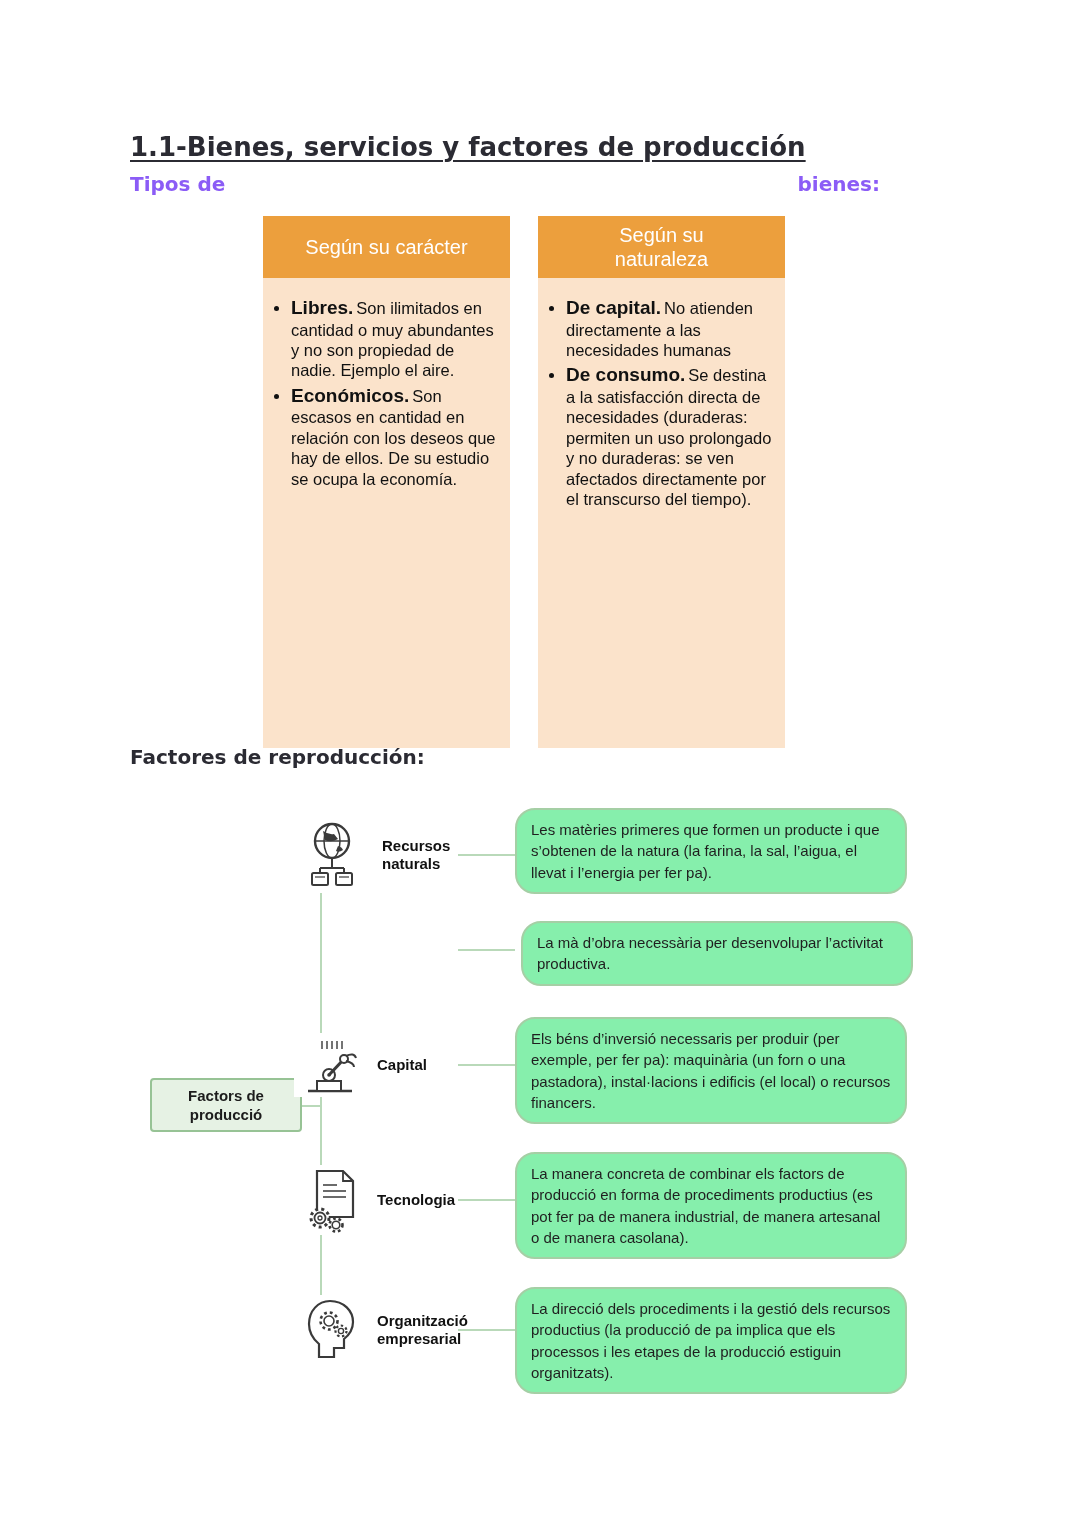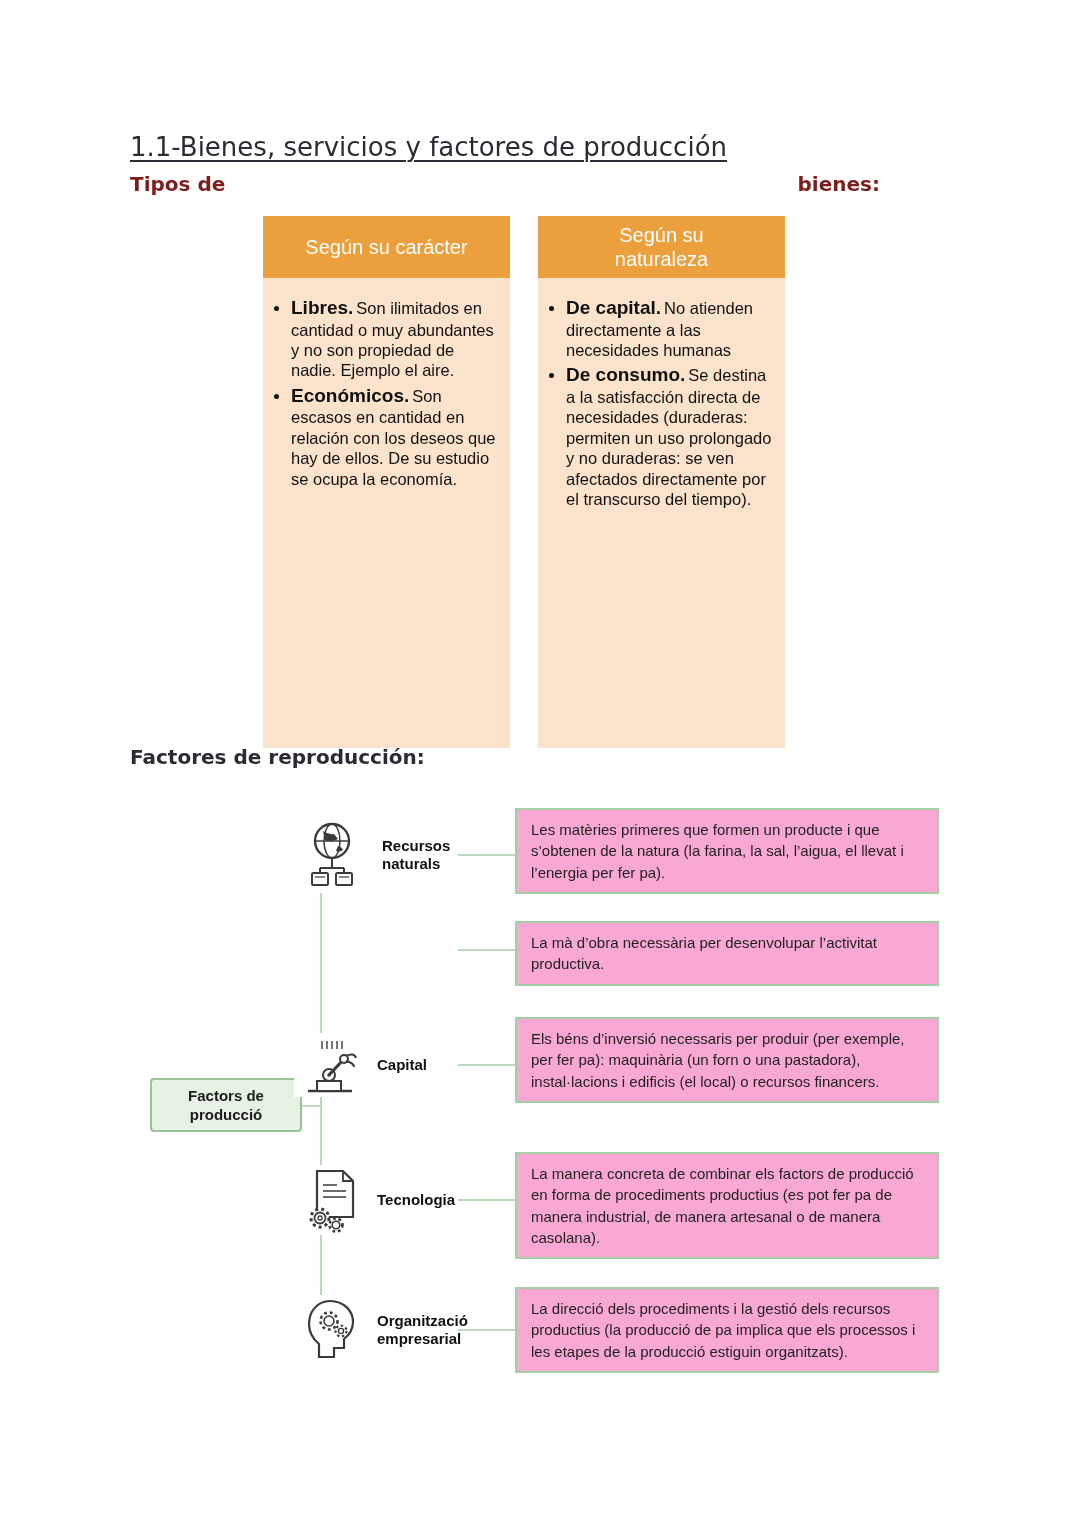--- a/index.html
+++ b/index.html
@@ -10,30 +10,30 @@
     background: #ffffff;
     margin: 0 auto;
     overflow: hidden;
     color: #222;
   }
 
   
   .doc-title {
     position: absolute; left: 130px; top: 132px;
     font-family: "DejaVu Sans", sans-serif;
-    font-size: 26px; font-weight: 400; color: #2b2b33;
+    font-size: 26px; font-weight: 700; color: #2b2b33;
     text-decoration: underline;
     text-decoration-thickness: 2px;
     text-underline-offset: 4px;
   }
   .tipos-row {
     position: absolute; left: 130px; top: 172px; width: 750px;
     display: flex; justify-content: space-between;
     font-family: "DejaVu Sans", sans-serif;
-    font-size: 20px; font-weight: 600; color: #7f1d1d; gap: 32px;
+    font-size: 20px; font-weight: 600; color: #8b5cf6; gap: 32px;
   }
 
   
   .bienes-table {
     position: absolute; left: 263px; top: 216px;
     display: flex; gap: 28px; align-items: stretch;
     height: 532px;
   }
   .bt-col { width: 247px; display: flex; flex-direction: column; }
   .bt-header {
@@ -86,25 +86,25 @@
   .fr1 { top: 20px; gap: 12px; } .fr2 { top: 115px; } .fr3 { top: 230px; } .fr4 { top: 365px; } .fr5 { top: 495px; }
   .factor-icon {
     width: 76px; display: flex; justify-content: center; align-items: center;
     background: #ffffff; padding: 2px 4px;
   }
   .factor-label {
     width: 92px; font-weight: 700; font-size: 15px; color: #111; line-height: 1.2;
   }
 
   .desc-box {
-    position: absolute; left: 515px; width: 424px;
-    background: #f9a8d4; border: 2px solid #a5cfa5; border-radius: 0;
+    position: absolute; left: 515px; width: 392px;
+    background: #86efac; border: 2px solid #a5cfa5; border-radius: 20px;
     padding: 9px 14px; font-size: 15px; line-height: 1.42; color: #1f1f1f; z-index: 2;
   }
-  .db1 { top: 18px; } .db2 { top: 131px; } .db3 { top: 227px; } .db4 { top: 362px; } .db5 { top: 497px; }
+  .db1 { top: 18px; } .db2 { top: 131px; margin-left: 6px; } .db3 { top: 227px; } .db4 { top: 362px; } .db5 { top: 497px; }
 
   svg { display: block; }
 </style>
 </head>
 <body>
 
 <div class="page">
 
   <h1 class="doc-title">1.1-Bienes, servicios y factores de producción</h1>
 

